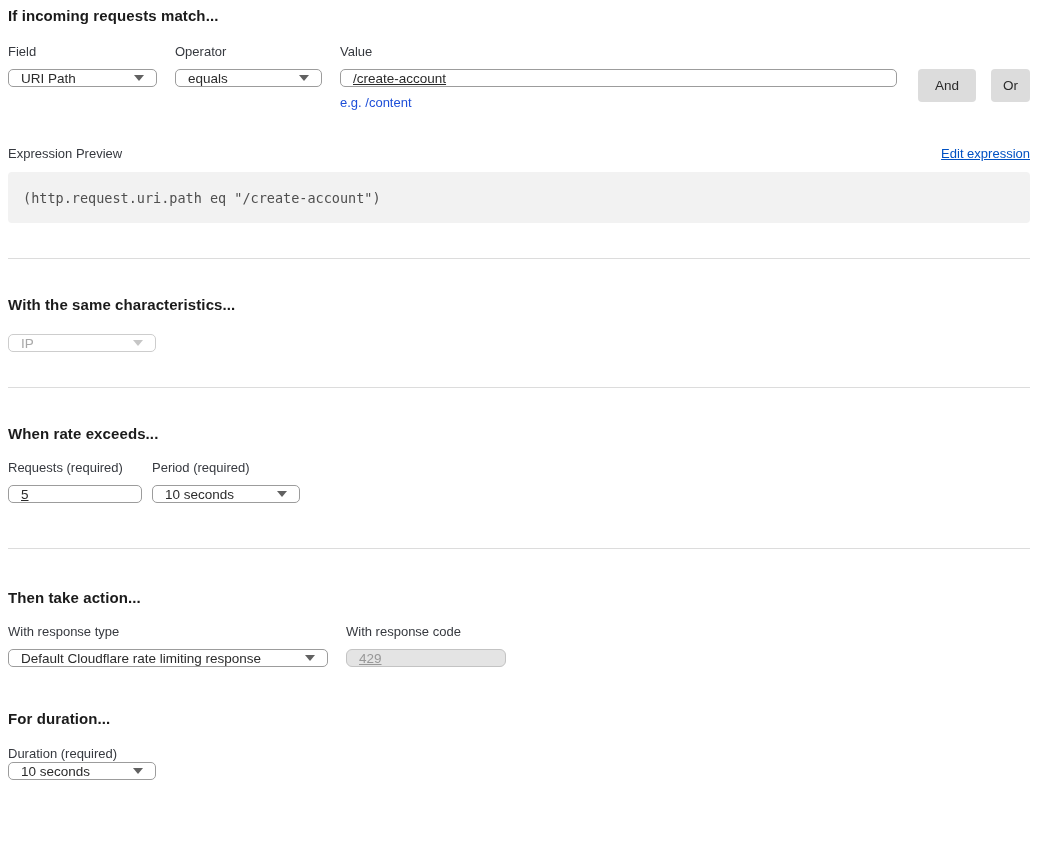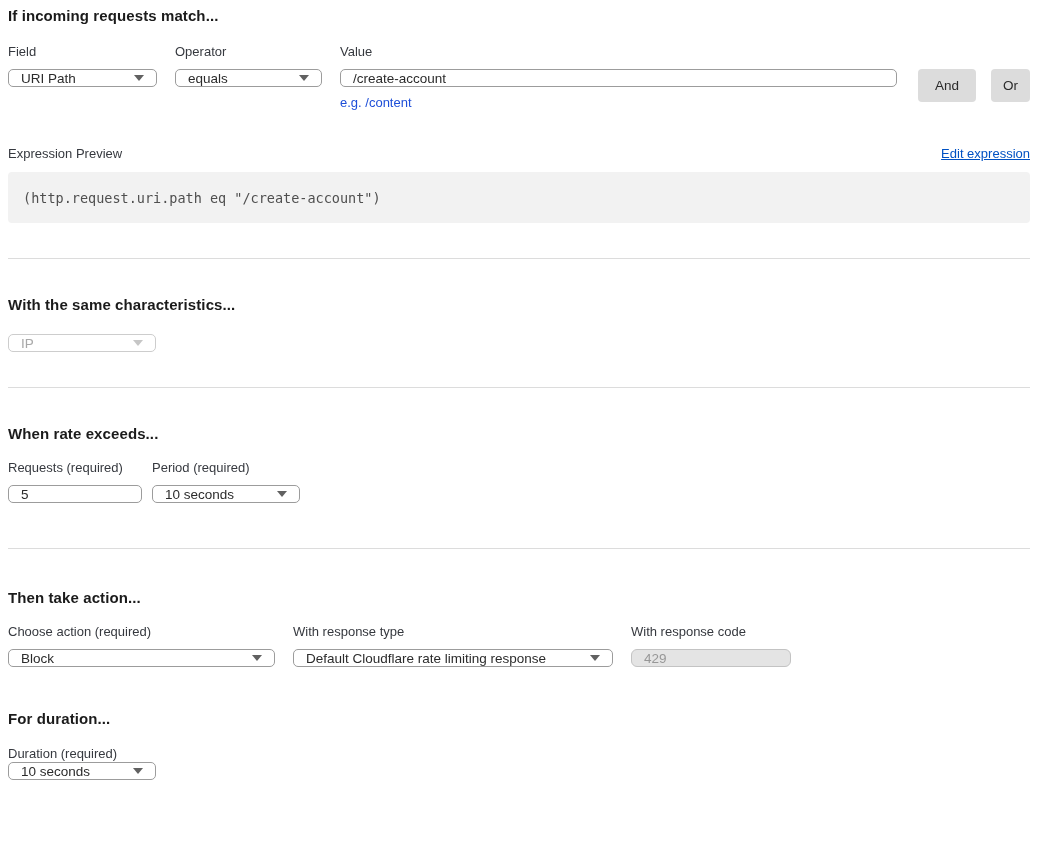--- a/index.html
+++ b/index.html
@@ -36,21 +36,21 @@
     border: 1px solid #9c9c9c;
     border-radius: 5px;
     background: #ffffff;
     font-size: 13.5px;
     color: #2b2b2b;
     display: flex;
     align-items: center;
     padding: 0 12px;
     font-family: inherit;
   }
-  input.control { width: 100%; outline: none; }
+  input.control { width: 100%; outline: none; text-decoration: underline; }
   input.control:disabled {
     background: #e4e4e4;
     border-color: #c3c3c3;
     color: #979797;
     border-radius: 6px;
   }
 
   .select {
     justify-content: space-between;
     cursor: pointer;
@@ -212,27 +212,20 @@
         </div>
       </div>
     </div>
   </section>
 
   <hr class="divider lg">
 
   <section>
     <h2 class="section-title title-form">Then take action...</h2>
     <div class="row gap18">
-      <div class="col w-action">
-        <span class="field-label">Choose action (required)</span>
-        <div class="control select">
-          <span>Block</span>
-          <span class="chevron"></span>
-        </div>
-      </div>
       <div class="col w-resptype">
         <span class="field-label">With response type</span>
         <div class="control select">
           <span>Default Cloudflare rate limiting response</span>
           <span class="chevron"></span>
         </div>
       </div>
       <div class="col w-respcode">
         <span class="field-label">With response code</span>
         <input class="control" type="text" disabled="" value="429" style="">

